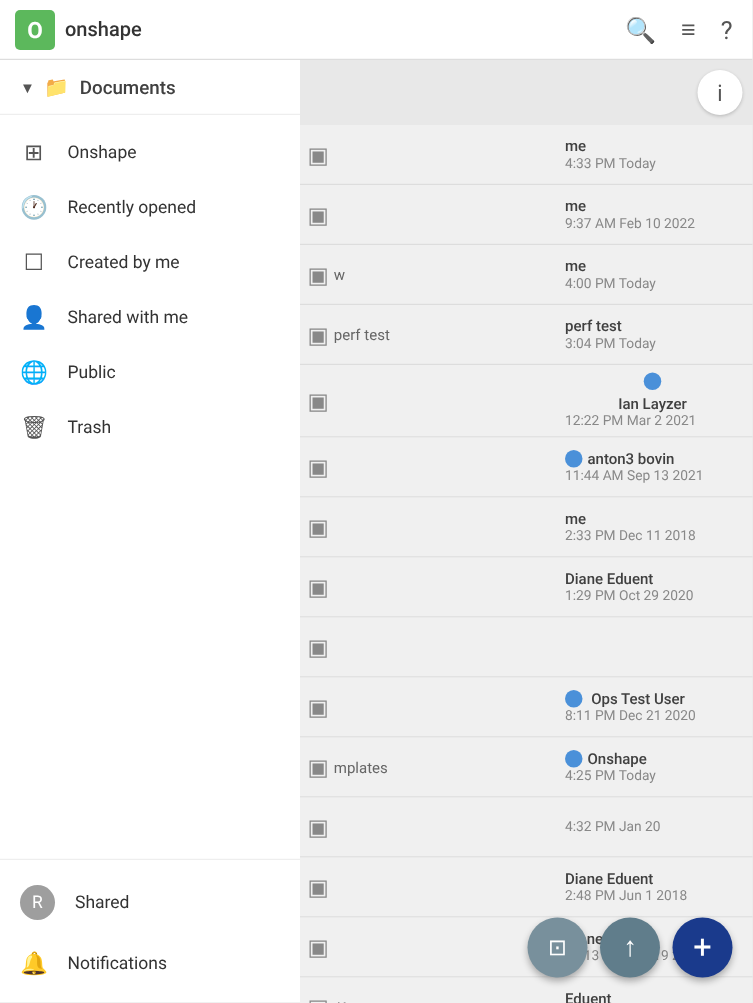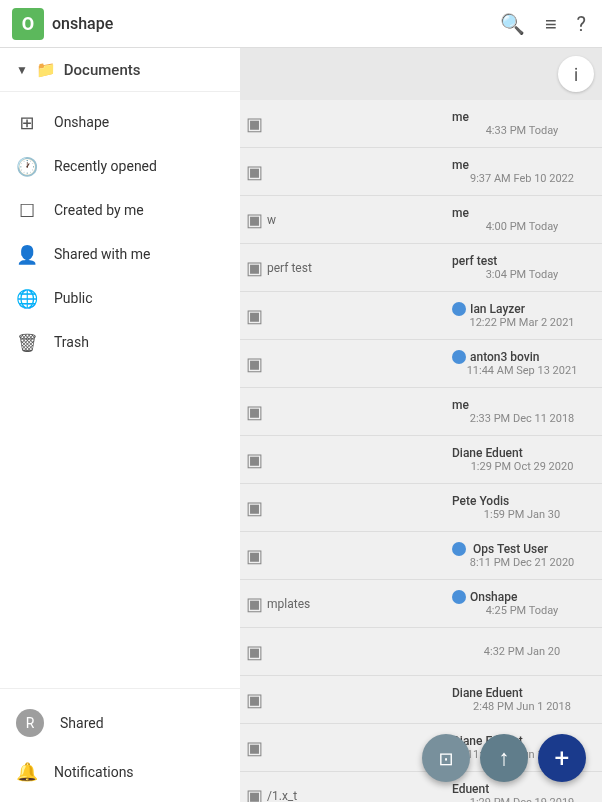--- a/index.html
+++ b/index.html
@@ -96,21 +96,21 @@
     }
     .list-row-left {
       flex: 1; display: flex; align-items: center; padding: 8px 8px 8px 6px;
       gap: 4px; overflow: hidden;
     }
     .list-row-right {
       min-width: 160px; max-width: 180px; display: flex; flex-direction: column;
       justify-content: center; padding: 6px 10px;
     }
     .list-row-right .owner { font-size: 12px; color: #404040; font-weight: 500; }
-    .list-row-right .time { font-size: 11px; color: #888; text-align: center; }
+    .list-row-right .time { font-size: 11px; color: #888; }
   </style>
 </head>
 <body>
 
 <div class="header">
   <div class="header-logo-area">
 
     <svg class="logo-icon" viewBox="0 0 32 32" xmlns="http://www.w3.org/2000/svg">
       <rect width="32" height="32" rx="4" fill="#5cb85c"></rect>
       <text x="16" y="22" text-anchor="middle" font-size="18" font-weight="bold" fill="white">O</text>
@@ -215,21 +215,21 @@
         <span class="owner">perf test</span>
         <span class="time">3:04 PM Today</span>
       </div>
     </div>
 
     <div class="list-row">
       <div class="list-row-left">
         <span style="font-size:18px;color:#888;">▣</span>
       </div>
       <div class="list-row-right">
-        <div style="display:flex;align-items:center;gap:4px;">
+        <div style="display:flex;align-items:center;gap:4px;flex-direction:column;">
           <span style="width:14px;height:14px;background:#4a90d9;border-radius:50%;display:inline-block;flex-shrink:0;"></span>
           <span class="owner">Ian Layzer</span>
         </div>
         <span class="time">12:22 PM Mar 2 2021</span>
       </div>
     </div>
 
     <div class="list-row">
       <div class="list-row-left">
         <span style="font-size:18px;color:#888;">▣</span>
@@ -260,24 +260,20 @@
       <div class="list-row-right">
         <span class="owner">Diane Eduent</span>
         <span class="time">1:29 PM Oct 29 2020</span>
       </div>
     </div>
 
     <div class="list-row">
       <div class="list-row-left">
         <span style="font-size:18px;color:#888;">▣</span>
       </div>
-      <div class="list-row-right">
-        <span class="owner">Pete Yodis</span>
-        <span class="time">1:59 PM Jan 30</span>
-      </div>
     </div>
 
     <div class="list-row">
       <div class="list-row-left">
         <span style="font-size:18px;color:#888;">▣</span>
       </div>
       <div class="list-row-right">
         <div style="display:flex;align-items:center;gap:7px;">
           <span style="width:14px;height:14px;background:#4a90d9;border-radius:50%;display:inline-block;flex-shrink:0;"></span>
           <span class="owner">Ops Test User</span>

